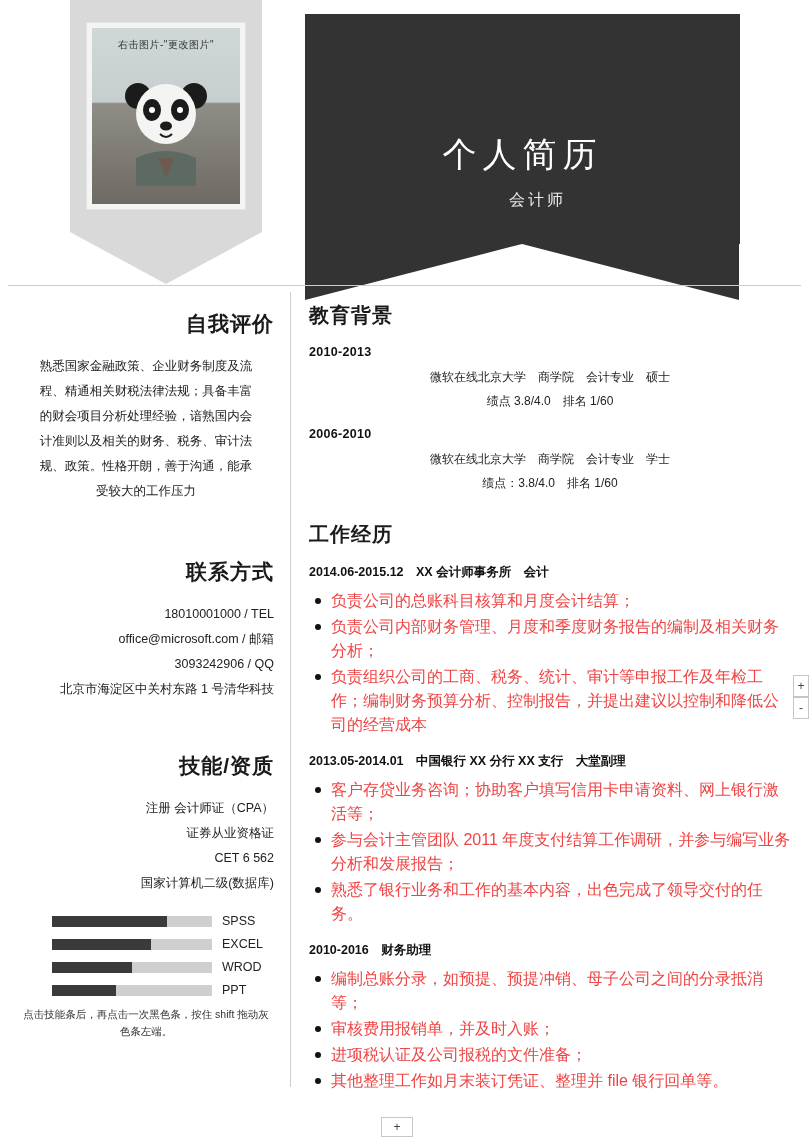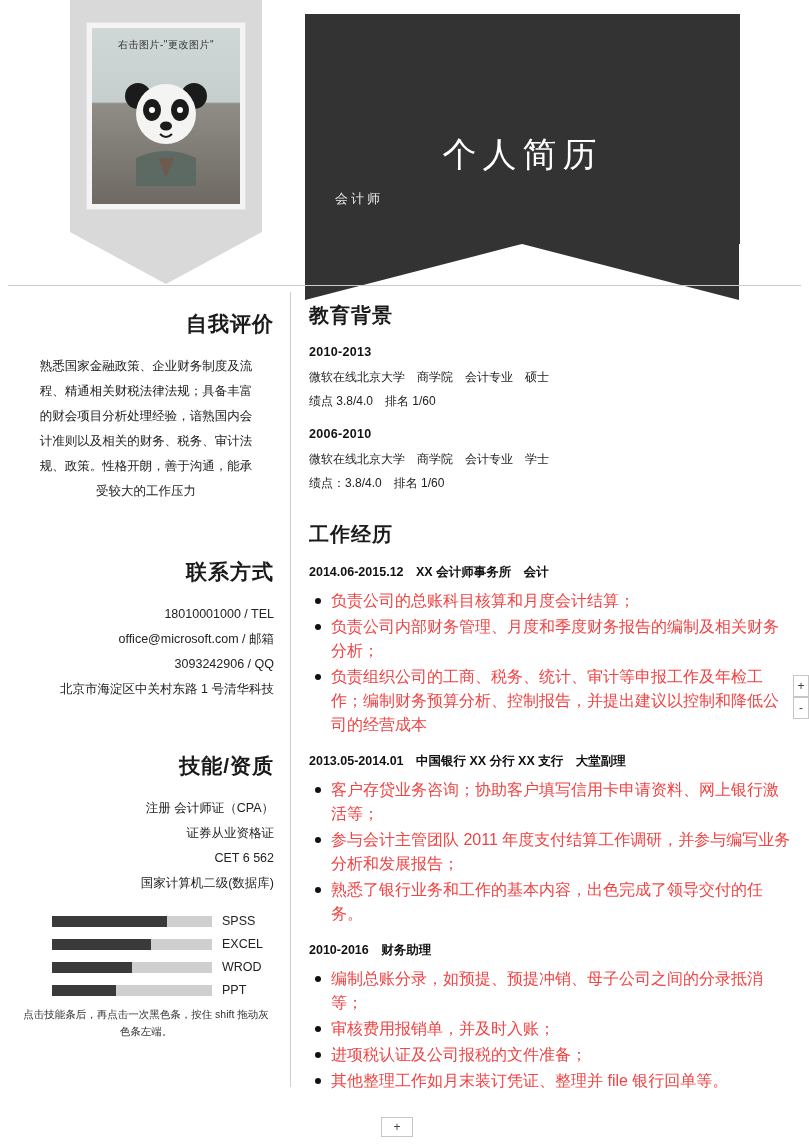--- a/index.html
+++ b/index.html
@@ -43,43 +43,43 @@
   .banner:after{
     content:"";position:absolute;left:0;top:230px;width:0;height:0;
     border-left:217.5px solid #333333;border-right:217.5px solid #333333;
     border-bottom:56px solid transparent;
   }
   .banner-title{
     position:absolute;left:0;right:0;top:118px;text-align:center;
     color:#ffffff;font-size:34px;letter-spacing:6px;
   }
   .banner-sub{
-    position:absolute;left:0;right:0;top:176px;
-    color:#e8e8e8;font-size:13px;letter-spacing:3px;padding-left:30px;
+    position:absolute;left:0;right:0;top:176px;text-align:center;
+    color:#e8e8e8;font-size:16px;letter-spacing:3px;padding-left:30px;
   }
   
   .rule{position:absolute;left:8px;right:8px;top:285px;height:1px;background:#cccccc;}
   .content{position:absolute;top:286px;left:0;right:0;bottom:0;display:flex;}
   .col-left{width:290px;box-sizing:border-box;padding:16px 16px 0 18px;text-align:right;}
   .divider{width:1px;background:#cfcfcf;margin:6px 0 60px 0;}
   .col-right{flex:1;box-sizing:border-box;padding:16px 18px 0 18px;}
   h2.sec{
     margin:0 0 16px 0;font-size:21px;color:#1a1a1a;font-weight:bold;letter-spacing:1px;
   }
   h2.sec.left{margin-top:8px;}
   h2.sec.right{font-size:20px;}
   .para{
     font-size:12.5px;line-height:25px;color:#222;margin:0 0 4px 0;text-align:center;
   }
   .left-line{font-size:12.5px;line-height:25px;color:#222;}
   .gap{height:42px;}
   .gap-sm{height:26px;}
   
   .date{font-size:12.5px;font-weight:bold;color:#111;margin:14px 0 6px 0;letter-spacing:.3px;}
-  .edu-line{font-size:12px;color:#222;line-height:24px;}
+  .edu-line{font-size:12px;color:#222;line-height:24px;text-align:center;}
   .job-head{font-size:12.5px;font-weight:bold;color:#111;margin:16px 0 8px 0;}
   ul.duties{margin:0;padding:0;list-style:none;}
   ul.duties li{
     position:relative;font-size:16px;color:#ef4444;line-height:24px;
     padding-left:22px;margin-bottom:2px;
   }
   ul.duties li:before{
     content:"";position:absolute;left:6px;top:9px;width:6px;height:6px;
     border-radius:50%;background:#111;
   }

